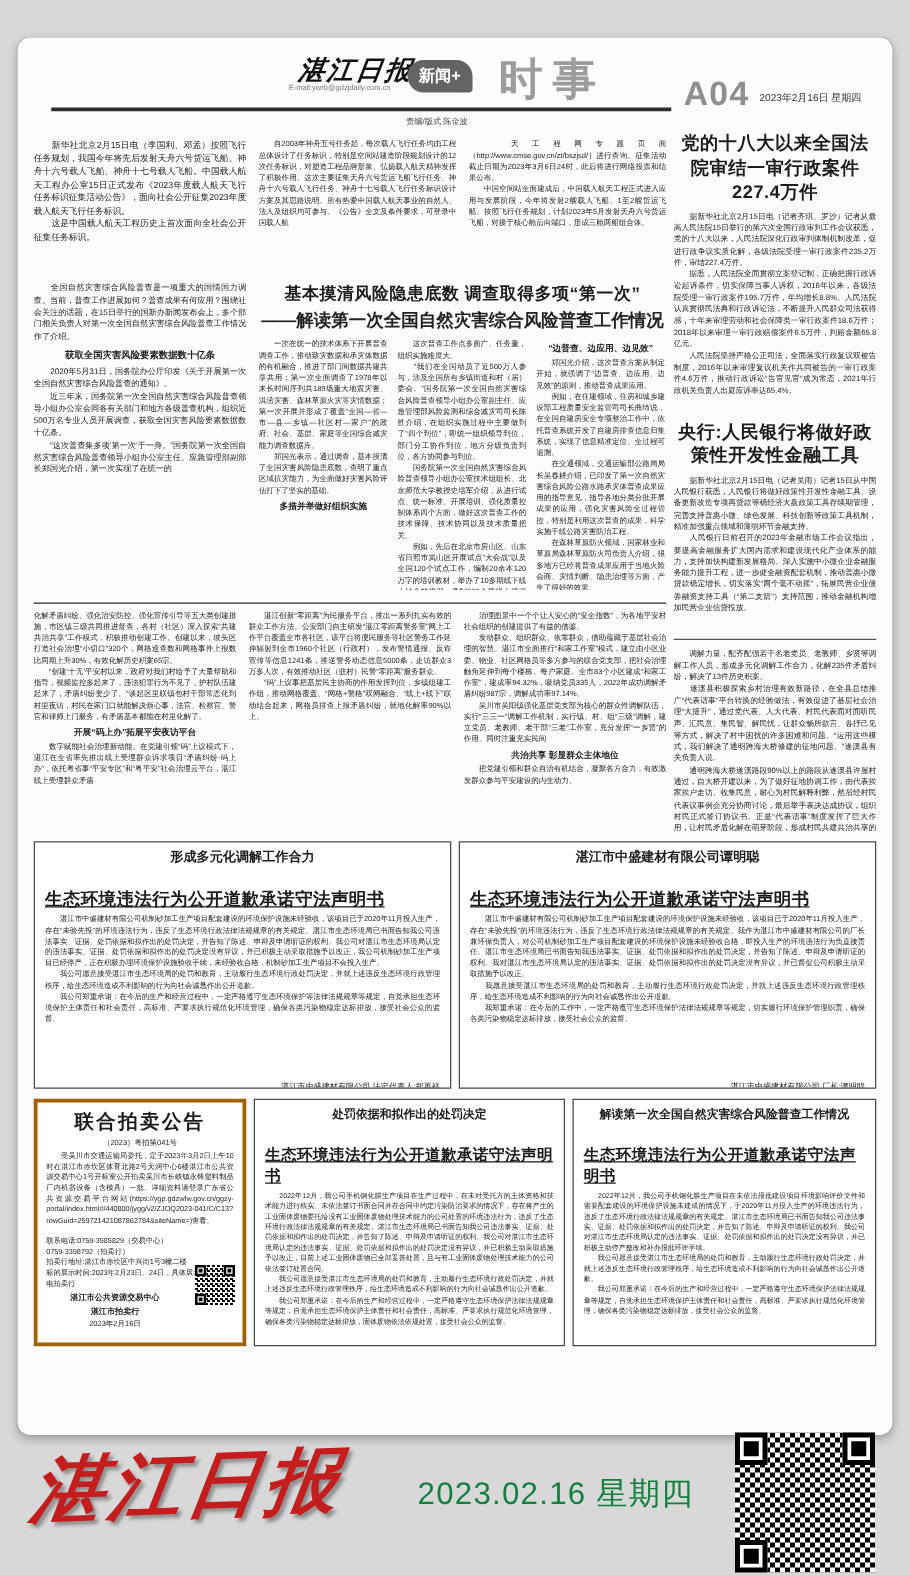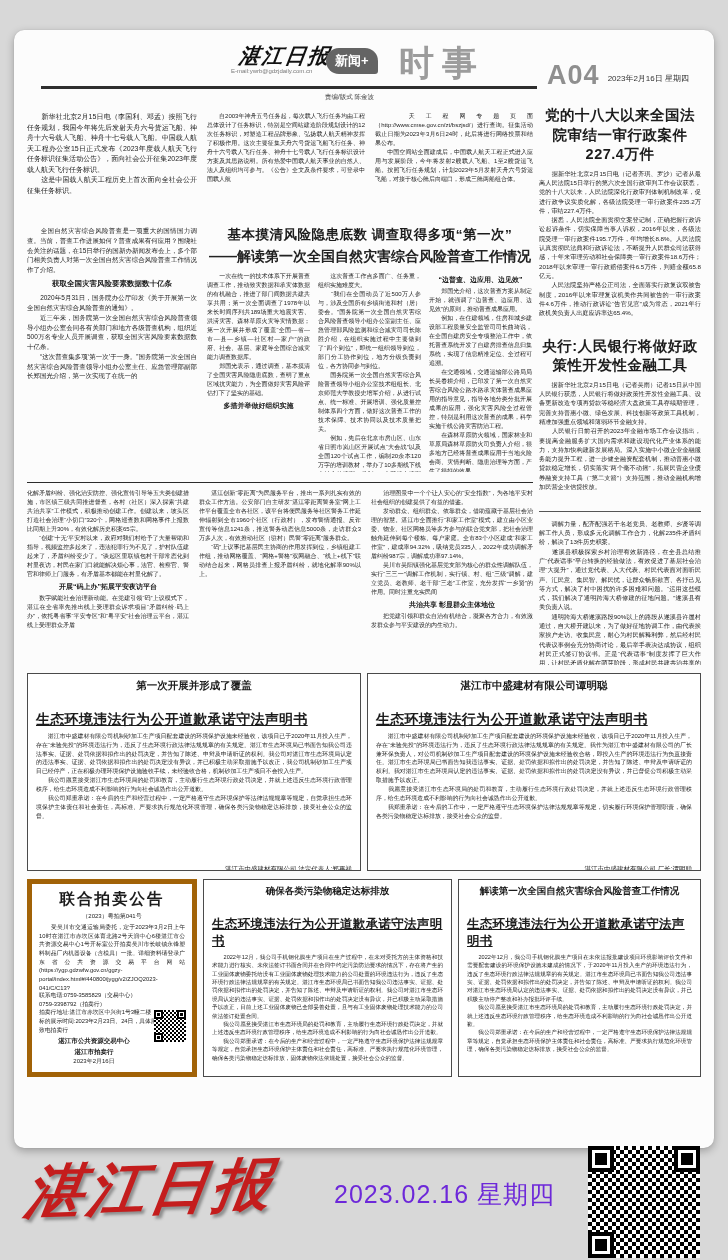--- a/index.html
+++ b/index.html
@@ -85,21 +85,21 @@
   .boxA { width:334px; }
   .decl-company { text-align:center; font-weight:900; font-size:10.5px; }
   .decl-title { text-align:left; font-weight:900; font-size:14px; letter-spacing:.3px; margin:18px 0 3px;text-decoration:underline; }
   .decl-body { font-size:5.9px; height:130px; }
   .decl-sign { text-align:right; font-size:6.5px; margin-top:3px; }
   .decl-date { text-align:right; font-size:6.5px; }
   .boxB { width:252px; }
   .boxB .decl-title { font-size:12.5px; }
   .boxB .decl-company { font-size:9.5px; }
   .boxB .decl-body { font-size:5.6px; height:128px; }
-  .auction-box { width:172px; border:5px solid #a16207; background:#fff; padding:5px 7px; height:198px; overflow:hidden; position:relative; }
+  .auction-box { width:172px; border:3px solid #a16207; background:#fff; padding:5px 7px; height:198px; overflow:hidden; position:relative; }
   .auction-title { text-align:center; font-weight:900; font-size:15.5px; letter-spacing:2px; }
   .auction-ref { text-align:center; font-size:6px; margin:2px 0; }
   .auction-body { font-size:5.8px; height:68px; }
   .auction-line { font-size:5.8px; line-height:1.5; }
   .auction-orgs { text-align:center; font-size:6.5px; font-weight:bold; line-height:1.6; margin-top:2px; width:110px; }
   .auction-date { font-size:6px; text-align:center; width:110px; }
   
   .qr { background-color:#fff; background-image:repeating-conic-gradient(#000 0 25%, #fff 0 50%); position:relative; }
   .qr .fm { position:absolute; background:#fff; border:4px solid #000; }
   .qr .fm::before { content:""; position:absolute; inset:3px; background:#000; }
@@ -111,21 +111,21 @@
   .qr-small .fm::before { inset:1px; }
   .qr-small .fm.tl { left:0; top:0; } .qr-small .fm.tr { right:0; top:0; } .qr-small .fm.bl { left:0; bottom:0; }
   
   .footer-logo {
     position:absolute; left:26px; top:1150px;
     font-family:"DejaVu Serif","Liberation Serif",serif;
     font-style:italic; font-weight:900; font-size:58px; letter-spacing:4px;
     color:#c41d1d; transform:skewX(-10deg) rotate(-2deg);
     text-shadow:3px 3px 3px rgba(0,0,0,.35);
   }
-  .footer-date { position:absolute; left:334px; top:1178px; font-size:25px; color:#6d28d9; letter-spacing:1px; }
+  .footer-date { position:absolute; left:334px; top:1178px; font-size:25px; color:#15803d; letter-spacing:1px; }
 </style>
 </head>
 <body>
 
 <div class="sheet">
 
   <div class="masthead">
     <div class="mast-logo">湛江日报</div>
     <div class="mast-email">E-mail:ywrb@gdzjdaily.com.cn</div>
     <div class="news-badge">新闻+</div>
@@ -223,21 +223,21 @@
       <div class="thin-rule"></div>
       <div class="jbody col4-body">　　调解力量，配齐配强若干名老党员、老教师、乡贤等调解工作人员，形成多元化调解工作合力，化解235件矛盾纠纷，解决了13件历史积案。
 　　遂溪县积极探索乡村治理有效新路径，在全县总结推广“代表话事”平台转换的经验做法，有效促进了基层社会治理“大提升”，通过党代表、人大代表、村民代表面对面听民声、汇民意、集民智、解民忧，让群众畅所欲言、各抒己见等方式，解决了村中困扰的许多困难和问题。“运用这些模式，我们解决了通明跨海大桥修建的征地问题。”遂溪县有关负责人说。
 　　通明跨海大桥遂溪路段90%以上的路段从遂溪县许屋村通过，自大桥开建以来，为了做好征地协调工作，由代表挨家挨户走访、收集民意，耐心为村民解释利弊，然后经村民代表议事例会充分协商讨论，最后举手表决达成协议，组织村民正式签订协议书。正是“代表话事”制度发挥了巨大作用，让村民矛盾化解在萌芽阶段，形成村民共建共治共享的社会治理新格局。</div>
     </div>
   </div>
 
   <div class="bottom-section">
     <div class="rowA">
       <div class="decl-box boxA">
-        <div class="decl-company">第一次开展并形成了覆盖</div>
+        <div class="decl-company">形成多元化调解工作合力</div>
         <div class="decl-title">生态环境违法行为公开道歉承诺守法声明书</div>
         <div class="jbody decl-body">　　湛江市中盛建材有限公司机制砂加工生产项目配套建设的环境保护设施未经验收，该项目已于2020年11月投入生产，存在“未验先投”的环境违法行为，违反了生态环境行政法律法规规章的有关规定。湛江市生态环境局已书面告知我公司违法事实、证据、处罚依据和拟作出的处罚决定，并告知了陈述、申辩及申请听证的权利。我公司对湛江市生态环境局认定的违法事实、证据、处罚依据和拟作出的处罚决定没有异议，并已积极主动采取措施予以改正，我公司机制砂加工生产项目已经停产，正在积极办理环境保护设施验收手续，未经验收合格，机制砂加工生产项目不会投入生产。
 　　我公司愿意接受湛江市生态环境局的处罚和教育，主动履行生态环境行政处罚决定，并就上述违反生态环境行政管理秩序，给生态环境造成不利影响的行为向社会诚恳作出公开道歉。
 　　我公司郑重承诺：在今后的生产和经营过程中，一定严格遵守生态环境保护等法律法规规章等规定，自觉承担生态环境保护主体责任和社会责任，高标准、严要求执行规范化环境管理，确保各类污染物稳定达标排放，接受社会公众的监督。</div>
         <div class="decl-sign">湛江市中盛建材有限公司 法定代表人:郑再祥</div>
         <div class="decl-date">2023年2月15日</div>
       </div>
       <div class="decl-box boxA">
         <div class="decl-company">湛江市中盛建材有限公司谭明聪</div>
         <div class="decl-title">生态环境违法行为公开道歉承诺守法声明书</div>
@@ -264,21 +264,21 @@
         </div>
         <div class="auction-date">2023年2月16日</div>
         <div class="qr qr-small">
           <div class="fm tl"></div>
             <div class="fm tr"></div>
             <div class="fm bl"></div>
         </div>
       </div>
 
       <div class="decl-box boxB">
-        <div class="decl-company">确保各类污染物稳定达标排放</div>
+        <div class="decl-company">处罚依据和拟作出的处罚决定</div>
         <div class="decl-title">生态环境违法行为公开道歉承诺守法声明书</div>
         <div class="jbody decl-body">　　2022年12月，我公司手机钢化膜生产项目在生产过程中，在未对受托方的主体资格和技术能力进行核实、未依法签订书面合同并在合同中约定污染防治要求的情况下，存在将产生的工业固体废物委托给没有工业固体废物处理技术能力的公司处置的环境违法行为，违反了生态环境行政法律法规规章的有关规定。湛江市生态环境局已书面告知我公司违法事实、证据、处罚依据和拟作出的处罚决定，并告知了陈述、申辩及申请听证的权利。我公司对湛江市生态环境局认定的违法事实、证据、处罚依据和拟作出的处罚决定没有异议，并已积极主动采取措施予以改正，目前上述工业固体废物已全部妥善处置，且与有工业固体废物处理技术能力的公司依法签订处置合同。
 　　我公司愿意接受湛江市生态环境局的处罚和教育，主动履行生态环境行政处罚决定，并就上述违反生态环境行政管理秩序，给生态环境造成不利影响的行为向社会诚恳作出公开道歉。
 　　我公司郑重承诺：在今后的生产和经营过程中，一定严格遵守生态环境保护法律法规规章等规定，自觉承担生态环境保护主体责任和社会责任，高标准、严要求执行规范化环境管理，确保各类污染物稳定达标排放，固体废物依法依规处置，接受社会公众的监督。</div>
         <div class="decl-sign">廉江市鑫旺电子科技有限公司 法定代表人:龙康福</div>
         <div class="decl-date">2023年2月15日</div>
       </div>
 
       <div class="decl-box boxB" style="width:246px">
         <div class="decl-company">解读第一次全国自然灾害综合风险普查工作情况</div>

